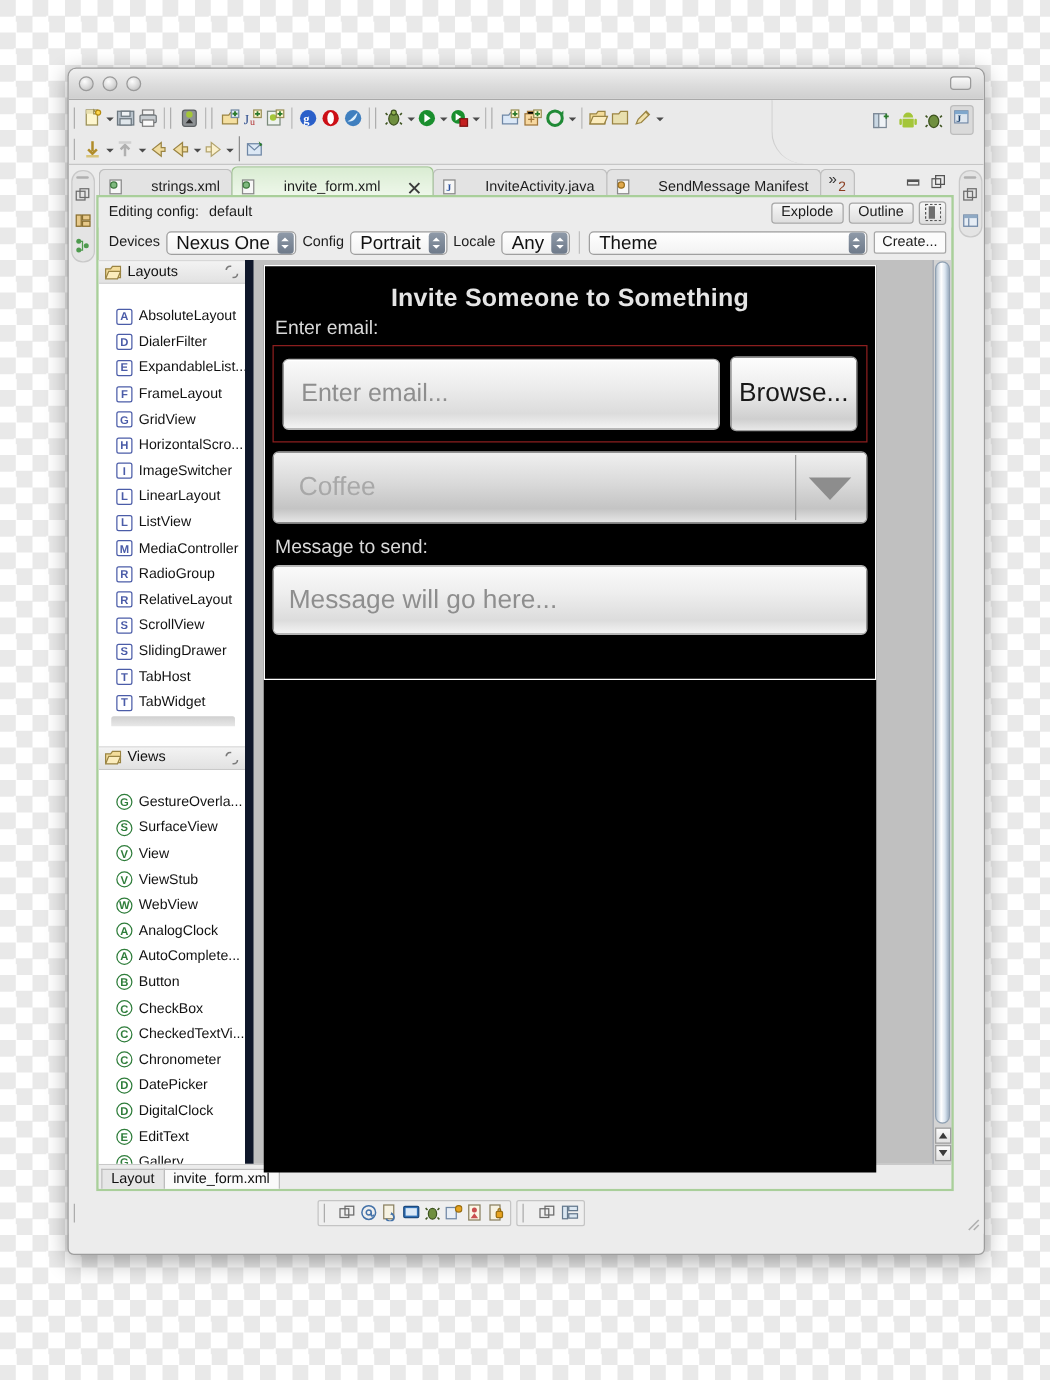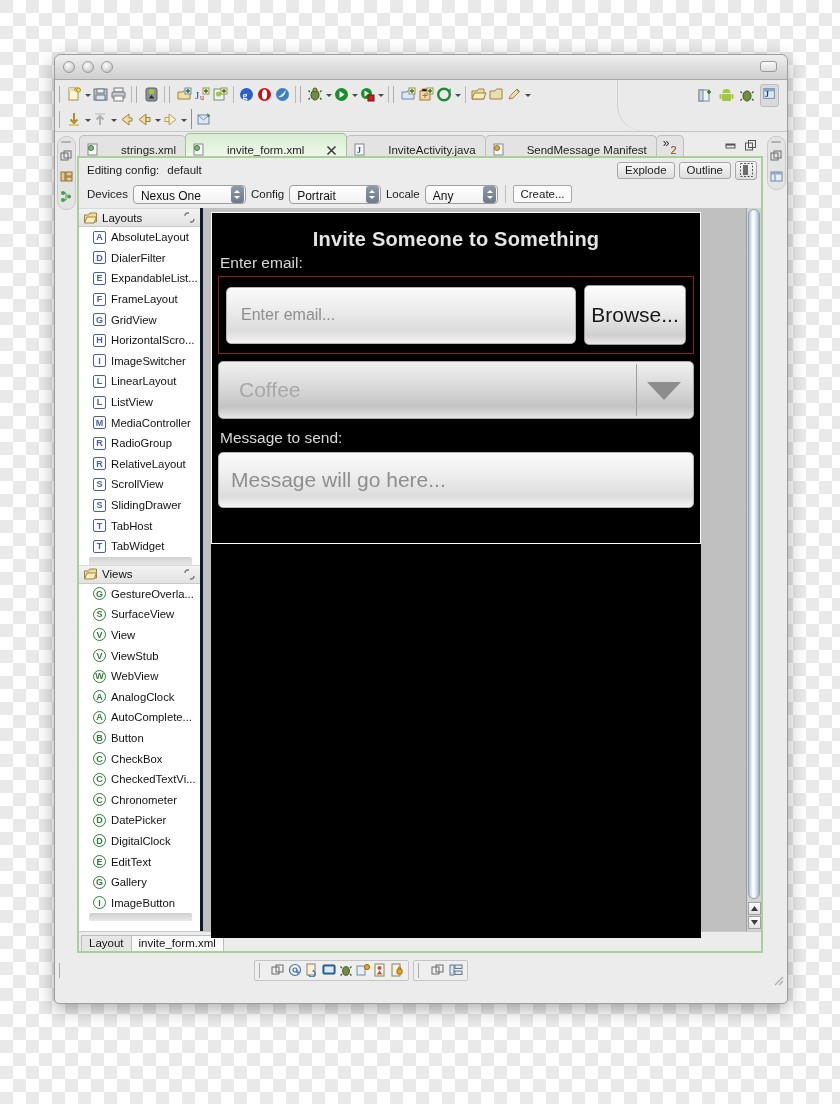--- a/index.html
+++ b/index.html
@@ -208,23 +208,22 @@
     height: 26px; display: flex; align-items: center; gap: 5px;
     padding: 0 4px 2px 8px;
     font-size: 11.5px; color: #1c1c1c;
   }
   .combo {
     display: flex; align-items: flex-end;
     height: 19px;
     background: linear-gradient(to bottom,#ffffff,#f2f2f2);
     border: 1px solid #9f9f9f; border-radius: 4px;
     padding-left: 7px;
-    font-size: 12px; color: #111;
+    font-size: 15px; color: #111;
     position: relative;
-    gap: 24px;
   }
   .combo .val { white-space: nowrap; }
   .combo .stepper {
     width: 13px; height: 17px; margin-left: 6px; margin-right: 1px;
     background: linear-gradient(to bottom,#8f9aa8,#6e7a8a);
     border-radius: 3px;
     display: flex; flex-direction: column; align-items: center; justify-content: center;
     gap: 3px; flex: none;
   }
   .combo .stepper i {
@@ -241,24 +240,24 @@
     background: #fbfbfb; border: 1px solid #a7a7a7; border-radius: 2px;
   }
 
   
   .canvas-split { flex: 1; min-height: 0; display: flex; }
 
   
   .palette {
     width: 124px; flex: none;
     background: #ffffff;
-    border-right: 3px solid #0f172a;
+    border-right: 7px solid #0f172a;
     overflow: hidden;
     position: relative;
-    display: flex; flex-direction: column;
+    display: flex; flex-direction: column; gap: 16px;
   }
   .pal-header {
     display: flex; align-items: center; gap: 5px;
     height: 19px; padding: 0 5px;
     font-size: 11.5px; color: #111;
     background: linear-gradient(to bottom,#f3f3f3,#e2e2e2);
     border-bottom: 1px solid #c9c9c9;
     border-top: 1px solid #d8d8d8;
     flex: none;
   }
@@ -325,21 +324,21 @@
   }
   .and-field {
     flex: 1; min-width: 0;
     height: 57px;
     border-radius: 5px;
     background: linear-gradient(to bottom,#fafafa 0%,#eeeeee 35%,#dcdcdc 78%,#f4f4f4 100%);
     border: 1px solid #b5b5b5;
     box-shadow: inset 0 1px 0 #ffffff;
     display: flex; align-items: center;
     padding-left: 14px;
-    color: #8e8e8e; font-size: 16px;
+    color: #8e8e8e; font-size: 20px;
   }
   .and-btn {
     width: 102px; height: 60px; flex: none;
     border-radius: 5px;
     background: linear-gradient(to bottom,#fdfdfd 0%,#ececec 45%,#cfcfcf 85%,#e8e8e8 100%);
     border: 1px solid #9d9d9d;
     display: flex; align-items: center; justify-content: center;
     color: #181818; font-size: 21px;
   }
   .and-spinner {
@@ -838,20 +837,27 @@
             </span>
             <span>Locale</span>
             <span class="combo">
               <span class="val">Any</span>
               <span class="stepper">
                   <i class="up"></i>
                   <i class="dn"></i>
                 </span>
             </span>
             <span class="vsep"></span>
+            <span class="combo theme">
+              <span class="val">Theme</span>
+              <span class="stepper">
+                  <i class="up"></i>
+                  <i class="dn"></i>
+                </span>
+            </span>
             <span class="btn-create">Create...</span>
           </div>
 
           <div class="canvas-split">
 
             <div class="palette">
 
               <div class="pal-header">
                 <span class="ic" style="width:13px;height:12px;">
                     <svg width="13" height="12" viewBox="0 0 13 12">

